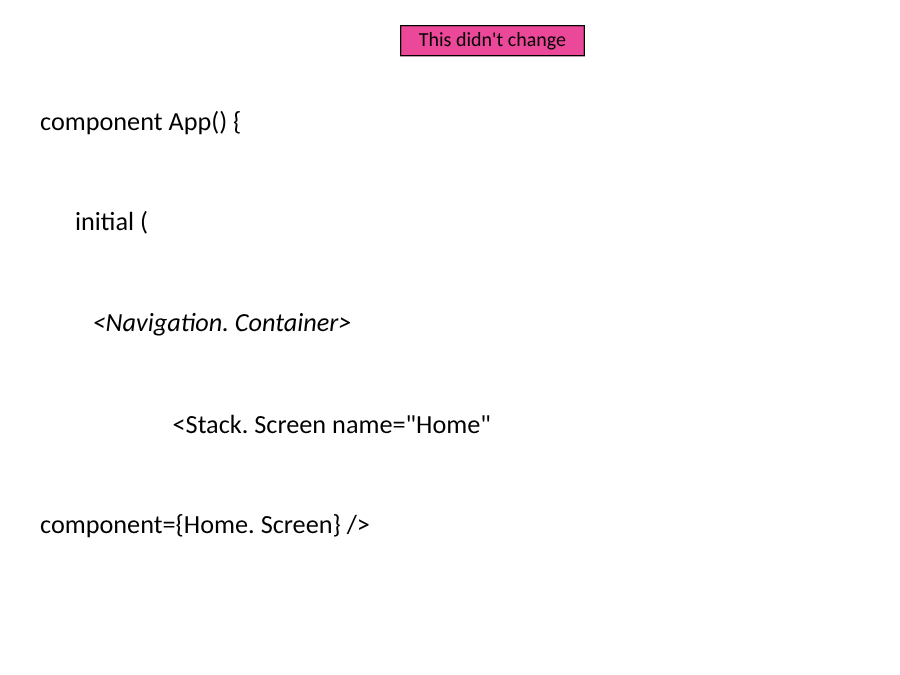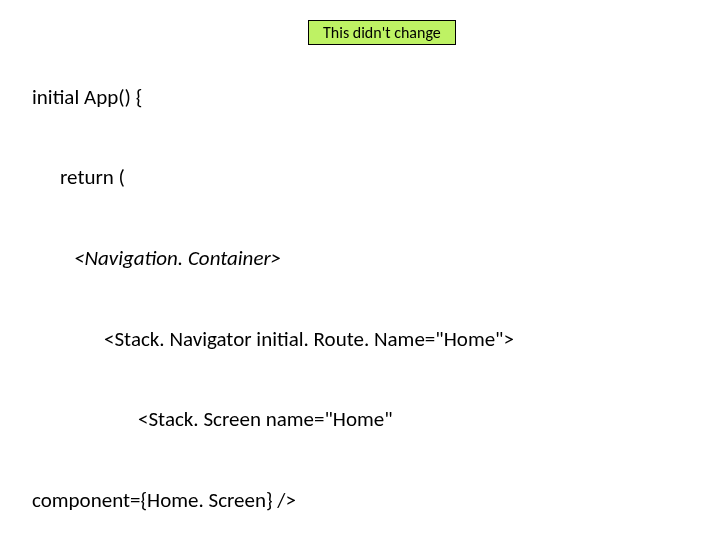--- a/index.html
+++ b/index.html
@@ -9,26 +9,26 @@
     height: 540px;
     background: #ffffff;
     font-family: Calibri, "Segoe UI", Arial, sans-serif;
     color: #000;
     position: relative;
     overflow: hidden;
   }
   .callout {
     position: absolute;
     top: 20px;
-    left: 308px;
+    left: 320px;
     border: 1px solid #000;
     padding: 2px 14px;
     font-size: 16px;
     line-height: 1.2;
-    background: #bef264;
+    background: #ec4899;
   }
   .code {
     position: absolute;
     top: 30px;
     left: 32px;
     right: 20px;
     font-size: 21px;
     line-height: 1.28;
     white-space: pre-wrap;
     font-family: Calibri, "Segoe UI", Arial, sans-serif;
@@ -40,24 +40,23 @@
   .i4 { padding-left: 106px; }
 </style>
 </head>
 <body>
 
 <div class="callout">
   <span>This didn't change</span>
 </div>
 
 <div class="code">
-  <span class="line">initial App() {</span>
-  <span class="line i1">return (</span>
+  <span class="line">component App() {</span>
+  <span class="line i1">initial (</span>
   <span class="line i2">&lt;Navigation. Container&gt;</span>
-  <span class="line i3">&lt;Stack. Navigator initial. Route. Name="Home"&gt;</span>
   <span class="line i4">&lt;Stack. Screen name="Home"</span>
   <span class="line">component={Home. Screen} /&gt;</span>
   
   
   
   
   
   
   
   

